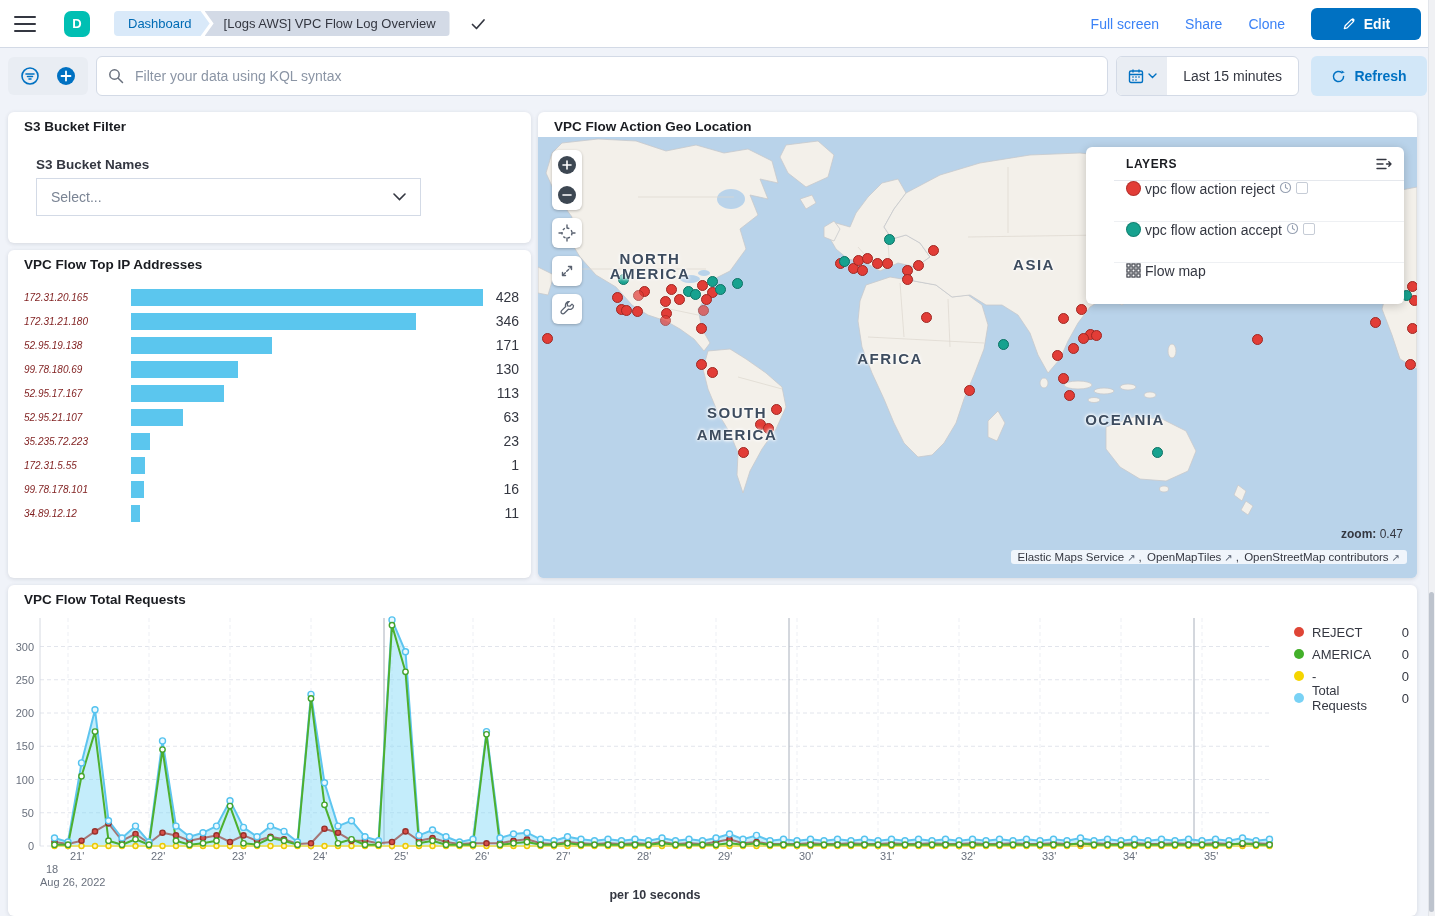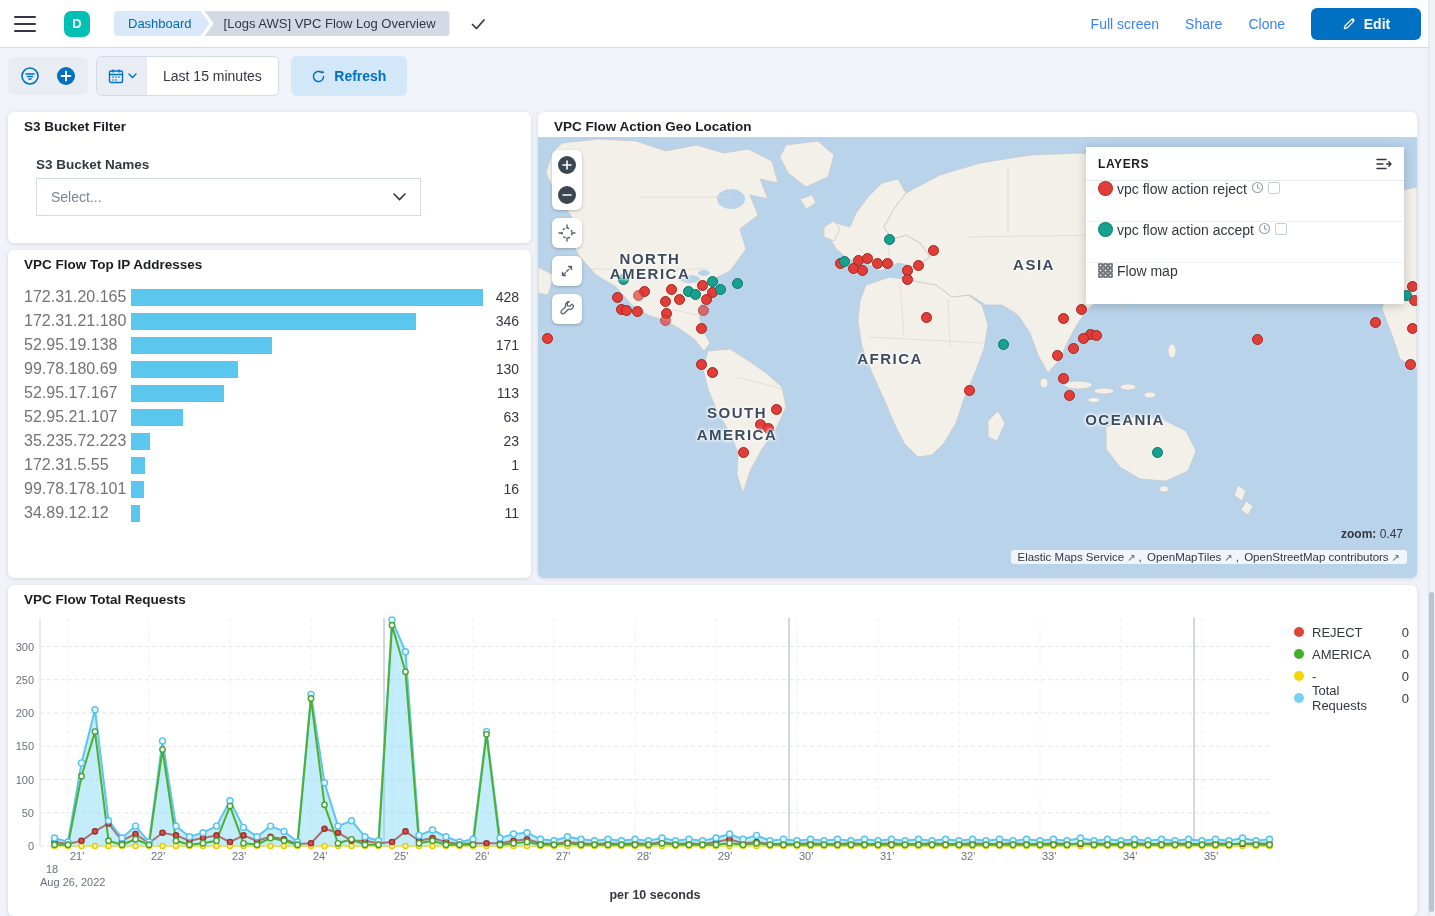--- a/index.html
+++ b/index.html
@@ -47,36 +47,36 @@
   
   #s3-panel{left:8px;top:112px;width:523px;height:131px;}
   .s3-label{position:absolute;left:28px;top:45px;font-size:13.5px;font-weight:700;color:#343741;}
   .s3-select{position:absolute;left:28px;top:66px;width:385px;height:38px;border:1px solid #d3dae6;border-radius:0;
     background:#fff;display:flex;align-items:center;justify-content:space-between;padding:0 14px;cursor:pointer;}
   .s3-select .ph{color:#7a8494;font-size:14px;}
   
   #ip-panel{left:8px;top:250px;width:523px;height:328px;}
   .ip-rows{position:absolute;left:16px;right:12px;top:35px;}
   .ip-row{display:flex;align-items:center;height:24px;}
-  .ip-label{width:107px;font-size:16px;color:#737373;flex:none;}
+  .ip-label{width:107px;font-size:10px;color:#7f1d1d;flex:none;font-style:italic;}
   .ip-barbox{flex:1;height:17px;position:relative;}
   .ip-bar{height:17px;background:#5bc6ee;}
   .ip-value{width:36px;text-align:right;font-size:14px;color:#343741;flex:none;}
   
   #map-panel{left:538px;top:112px;width:879px;height:466px;}
   .map-area{position:absolute;left:0;right:0;top:25px;bottom:0;overflow:hidden;border-radius:0 0 6px 6px;background:#b9d3ea;}
   .map-label{position:absolute;transform:translate(-50%,-50%);font-size:15px;font-weight:800;color:#3d4c5f;
     letter-spacing:1.5px;text-shadow:0 0 3px #fff,0 0 3px #fff,0 0 5px #fff;white-space:nowrap;}
   .map-dot{position:absolute;width:11px;height:11px;border-radius:50%;margin:-5.5px 0 0 -5.5px;cursor:pointer;}
   .map-toolbar{position:absolute;left:14px;top:13px;display:flex;flex-direction:column;gap:8px;}
   .tool-group{background:#fff;border-radius:6px;box-shadow:0 1px 3px rgba(0,0,0,.25);display:flex;flex-direction:column;}
   .tool-btn{width:30px;height:30px;display:flex;align-items:center;justify-content:center;cursor:pointer;background:none;border:none;padding:0;}
   .zoomdot{width:18px;height:18px;border-radius:50%;background:#3d4752;display:flex;align-items:center;justify-content:center;}
-  .layers-panel{position:absolute;left:548px;top:10px;width:318px;background:#fff;border-radius:0;
-    box-shadow:0 2px 10px rgba(0,0,0,.2);z-index:5;}
+  .layers-panel{position:absolute;left:548px;top:10px;width:318px;background:#fff;border-radius:6px;
+    box-shadow:0 2px 10px rgba(0,0,0,.2);z-index:5;padding-left:28px;}
   .layers-head{height:34px;display:flex;align-items:center;justify-content:space-between;padding:0 12px;
     border-bottom:1px solid #e5e8ed;}
   .layers-title{font-size:12px;font-weight:700;letter-spacing:.05em;color:#1a1c21;}
   .layer-row{height:41px;display:flex;align-items:flex-start;gap:4px;padding:0 12px;border-bottom:1px solid #eef0f3;cursor:pointer;}
   .layer-row:last-child{border-bottom:none;}
   .layer-dot{width:15px;height:15px;border-radius:50%;flex:none;box-shadow:inset 0 0 0 1px rgba(0,0,0,.2);}
   .layer-label{font-size:14px;color:#343741;}
   .layer-extra{display:flex;align-items:center;gap:4px;}
   .layer-checkbox{width:12px;height:12px;border:1.5px solid #c6ccd6;border-radius:2px;}
   .map-zoom{position:absolute;right:14px;top:390px;font-size:12px;color:#343741;}
@@ -138,20 +138,29 @@
           <circle cx="11" cy="11" r="8" fill="none" stroke="#0071c2" stroke-width="1.6"></circle>
           <path d="M7 9h8M8.5 11.5h5M10 14h2" stroke="#0071c2" stroke-width="1.6" stroke-linecap="round"></path>
         </svg>
     </button>
     <button class="icon-btn">
       <svg width="22" height="22" viewBox="0 0 22 22">
           <circle cx="11" cy="11" r="9" fill="#0071c2"></circle>
           <path d="M11 6.5v9M6.5 11h9" stroke="#fff" stroke-width="1.8" stroke-linecap="round"></path>
         </svg>
     </button>
+  </div>
+  <div class="kql-wrap">
+    <span class="kql-search-icon">
+      <svg width="16" height="16" viewBox="0 0 16 16">
+          <circle cx="6.5" cy="6.5" r="4.7" fill="none" stroke="#69707d" stroke-width="1.5"></circle>
+          <path d="M10.2 10.2L14.5 14.5" stroke="#69707d" stroke-width="1.5" stroke-linecap="round"></path>
+        </svg>
+    </span>
+    <input type="text" placeholder="Filter your data using KQL syntax" style="">
   </div>
   <div class="datepicker">
     <div class="date-cal">
       <svg width="16" height="16" viewBox="0 0 16 16">
           <rect x="1.5" y="3" width="13" height="11.5" rx="1.5" fill="none" stroke="#0071c2" stroke-width="1.4"></rect>
           <path d="M1.5 6.5h13M5 1.5v3M11 1.5v3" stroke="#0071c2" stroke-width="1.4"></path>
           <path d="M4 9h2M7 9h2M10 9h2M4 12h2M7 12h2" stroke="#0071c2" stroke-width="1.2"></path>
         </svg>
       <svg width="9" height="6" viewBox="0 0 9 6">
           <path d="M1 1l3.5 3.5L8 1" fill="none" stroke="#0071c2" stroke-width="1.4" stroke-linecap="round"></path>

